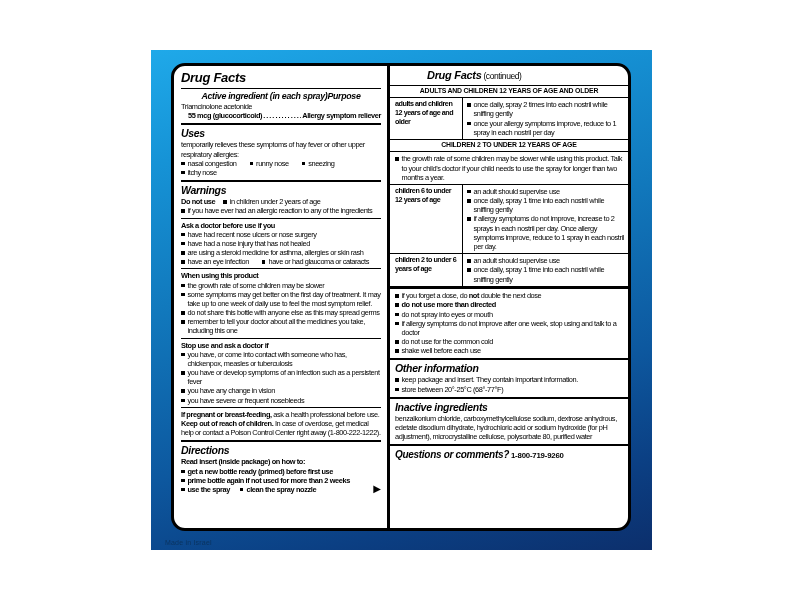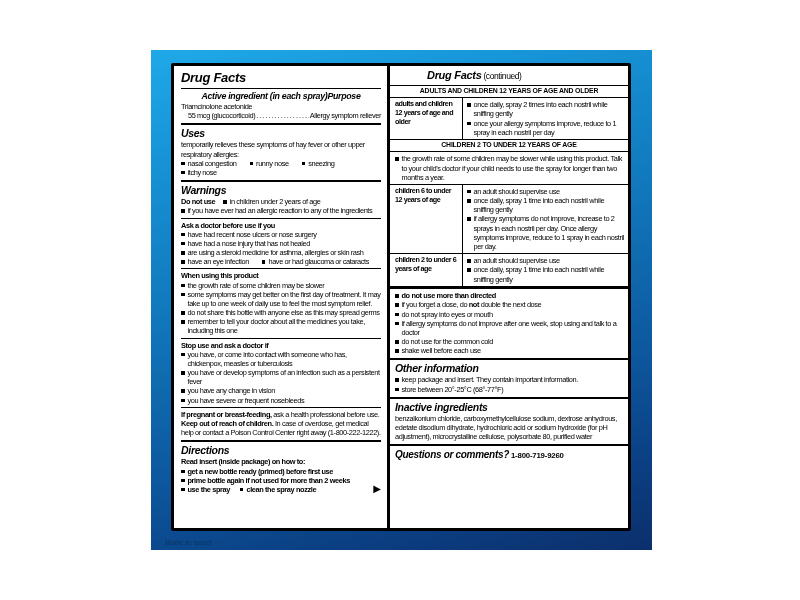--- a/index.html
+++ b/index.html
@@ -2,36 +2,36 @@
 <html><head>
 <meta charset="utf-8">
 <style>
   html,body{margin:0;padding:0;background:#ffffff;}
   *{box-sizing:border-box;}
   .stage{position:relative;width:800px;height:600px;background:#ffffff;overflow:hidden;
          font-family:"Liberation Sans",sans-serif;color:#000;}
   .panel{position:absolute;left:151px;top:50px;width:501px;height:500px;
          background:linear-gradient(165deg,#1fa9e9 0%,#1693d6 18%,#1178bc 42%,#0d589f 68%,#0b3f83 86%,#0c2f6c 100%);}
   .label{position:absolute;left:20px;top:13px;width:460px;height:468px;background:#ffffff;
-         border:3.5px solid #000;border-radius:2px;display:flex;overflow:hidden;}
+         border:3.5px solid #000;border-radius:14px;display:flex;overflow:hidden;}
   .col{font-size:7.4px;letter-spacing:-0.4px;line-height:1.24;}
   .col-left{width:216px;border-right:3.5px solid #000;padding:3px 6px 2px 7px;}
   .col-right{flex:1;display:flex;flex-direction:column;}
 
   .df-title{font-size:13px;font-weight:bold;font-style:italic;letter-spacing:-0.3px;padding:1px 0 2px 0;}
   .h1{font-size:10.5px;font-weight:bold;font-style:italic;letter-spacing:-0.3px;line-height:1.15;margin-bottom:1px;}
   .h2{font-size:8.8px;font-weight:bold;font-style:italic;letter-spacing:-0.3px;}
   .sec{padding:2px 0 3px 0;}
   .rule-thin{border-top:1.2px solid #000;}
   .rule-thick{border-top:2.2px solid #000;}
   .sub{border-top:1px solid #000;margin-top:2px;padding-top:2px;}
   b,.bold{font-weight:bold;}
 
   .row-between{display:flex;justify-content:center;align-items:baseline;}
-  .leader-row{display:flex;align-items:flex-start;padding-left:7px;}
+  .leader-row{display:flex;align-items:flex-start;padding-left:7px;font-weight:bold;}
   .leader-row .dots{flex:1;overflow:hidden;white-space:nowrap;letter-spacing:1px;margin:0 1px;}
   .leader-row .rt{white-space:nowrap;}
 
   .b-item{display:flex;}
   .b-item>span:last-child{flex:1;}
   .sq{width:3.5px;height:3.5px;background:#000;flex:none;margin:3px 3px 0 0;}
   .inline-row{display:flex;flex-wrap:wrap;}
   .inline-row .pair{display:flex;margin-right:13px;}
   .inline-row .pair:last-child{margin-right:0;}
 
@@ -269,27 +269,27 @@
               </div>
             <div class="b-item">
                 <span class="sq"></span>
                 <span>once daily, spray 1 time into each nostril while sniffing gently</span>
               </div>
           </div>
         </div>
 
 
         <div class="gen">
+          <div class="b-item">
+              <span class="sq"></span>
+              <span><span>if you forget a dose, do </span><b>not</b><span> double the next dose</span></span>
+            </div>
           <div class="b-item bold">
               <span class="sq"></span>
               <span>do not use more than directed</span>
-            </div>
-          <div class="b-item">
-              <span class="sq"></span>
-              <span><span>if you forget a dose, do </span><b>not</b><span> double the next dose</span></span>
             </div>
           <div class="b-item">
               <span class="sq"></span>
               <span>do not spray into eyes or mouth</span>
             </div>
           <div class="b-item">
               <span class="sq"></span>
               <span>if allergy symptoms do not improve after one week, stop using and talk to a doctor</span>
             </div>
           <div class="b-item">

